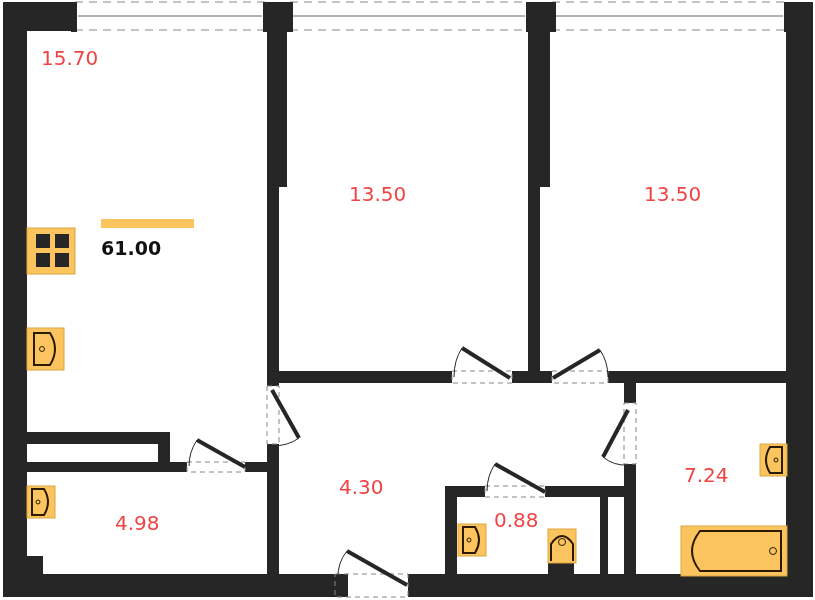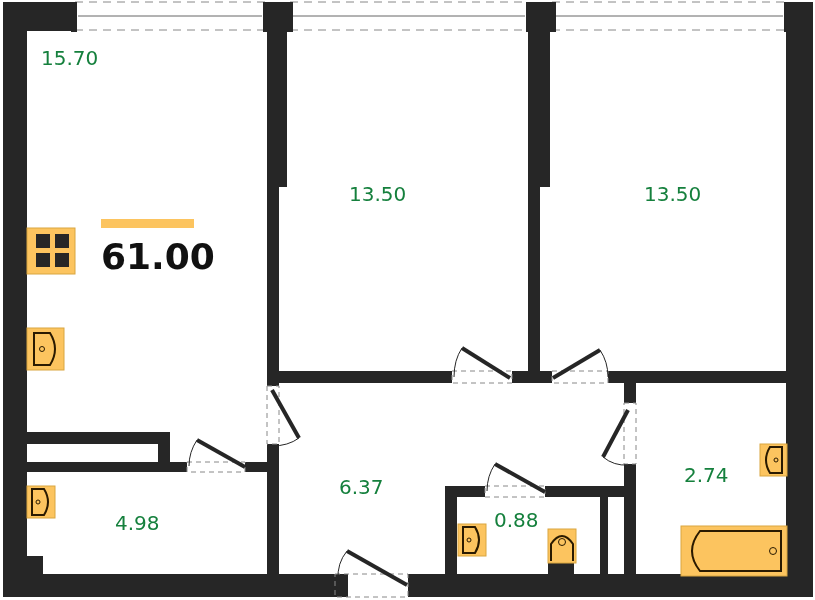--- a/index.html
+++ b/index.html
@@ -1,19 +1,19 @@
 <!DOCTYPE html>
 <html><head>
 <meta charset="utf-8">
 <style>
   html, body { margin:0; padding:0; background:#ffffff; }
   body { width:815px; height:600px; position:relative; overflow:hidden; font-family:"Liberation Sans", sans-serif; }
   svg { position:absolute; left:0; top:0; }
-  .lbl { position:absolute; font-family:"DejaVu Sans", sans-serif; color:#15803d; font-size:20px; line-height:1; white-space:nowrap; }
-  .total { position:absolute; font-family:"DejaVu Sans", sans-serif; font-weight:bold; color:#111; font-size:36px; line-height:1; }
+  .lbl { position:absolute; font-family:"DejaVu Sans", sans-serif; color:#ef4444; font-size:20px; line-height:1; white-space:nowrap; }
+  .total { position:absolute; font-family:"DejaVu Sans", sans-serif; font-weight:bold; color:#111; font-size:19px; line-height:1; }
 </style>
 </head>
 <body>
 
 <svg width="815" height="600" viewBox="0 0 815 600">
 
   <g stroke="#888" fill="none">
     <g>
       <line x1="75" y1="2" x2="265" y2="2" stroke-dasharray="8,6"></line>
       <line x1="75" y1="30" x2="265" y2="30" stroke-dasharray="8,6"></line>
@@ -154,17 +154,17 @@
       <path d="M700 531 L781 531 L781 571 L700 571 Q684 551 700 531 Z" fill="none" stroke="#2a1a00" stroke-width="2"></path>
       <circle cx="773" cy="551" r="3.5" fill="none" stroke="#2a1a00"></circle>
     </g>
     <rect x="101" y="219" width="93" height="9" fill="#FCC45F"></rect>
   </g>
 </svg>
 
 <div class="lbl" style="left:41px;top:48px;">15.70</div>
 <div class="lbl" style="left:349px;top:184px;">13.50</div>
 <div class="lbl" style="left:644px;top:184px;">13.50</div>
-<div class="lbl" style="left:339px;top:477px;">6.37</div>
+<div class="lbl" style="left:339px;top:477px;">4.30</div>
 <div class="lbl" style="left:115px;top:513px;">4.98</div>
-<div class="lbl" style="left:684px;top:465px;">2.74</div>
+<div class="lbl" style="left:684px;top:465px;">7.24</div>
 <div class="lbl" style="left:494px;top:510px;">0.88</div>
 <div class="total" style="left:101px;top:239px;">61.00</div>
 
 </body></html>

